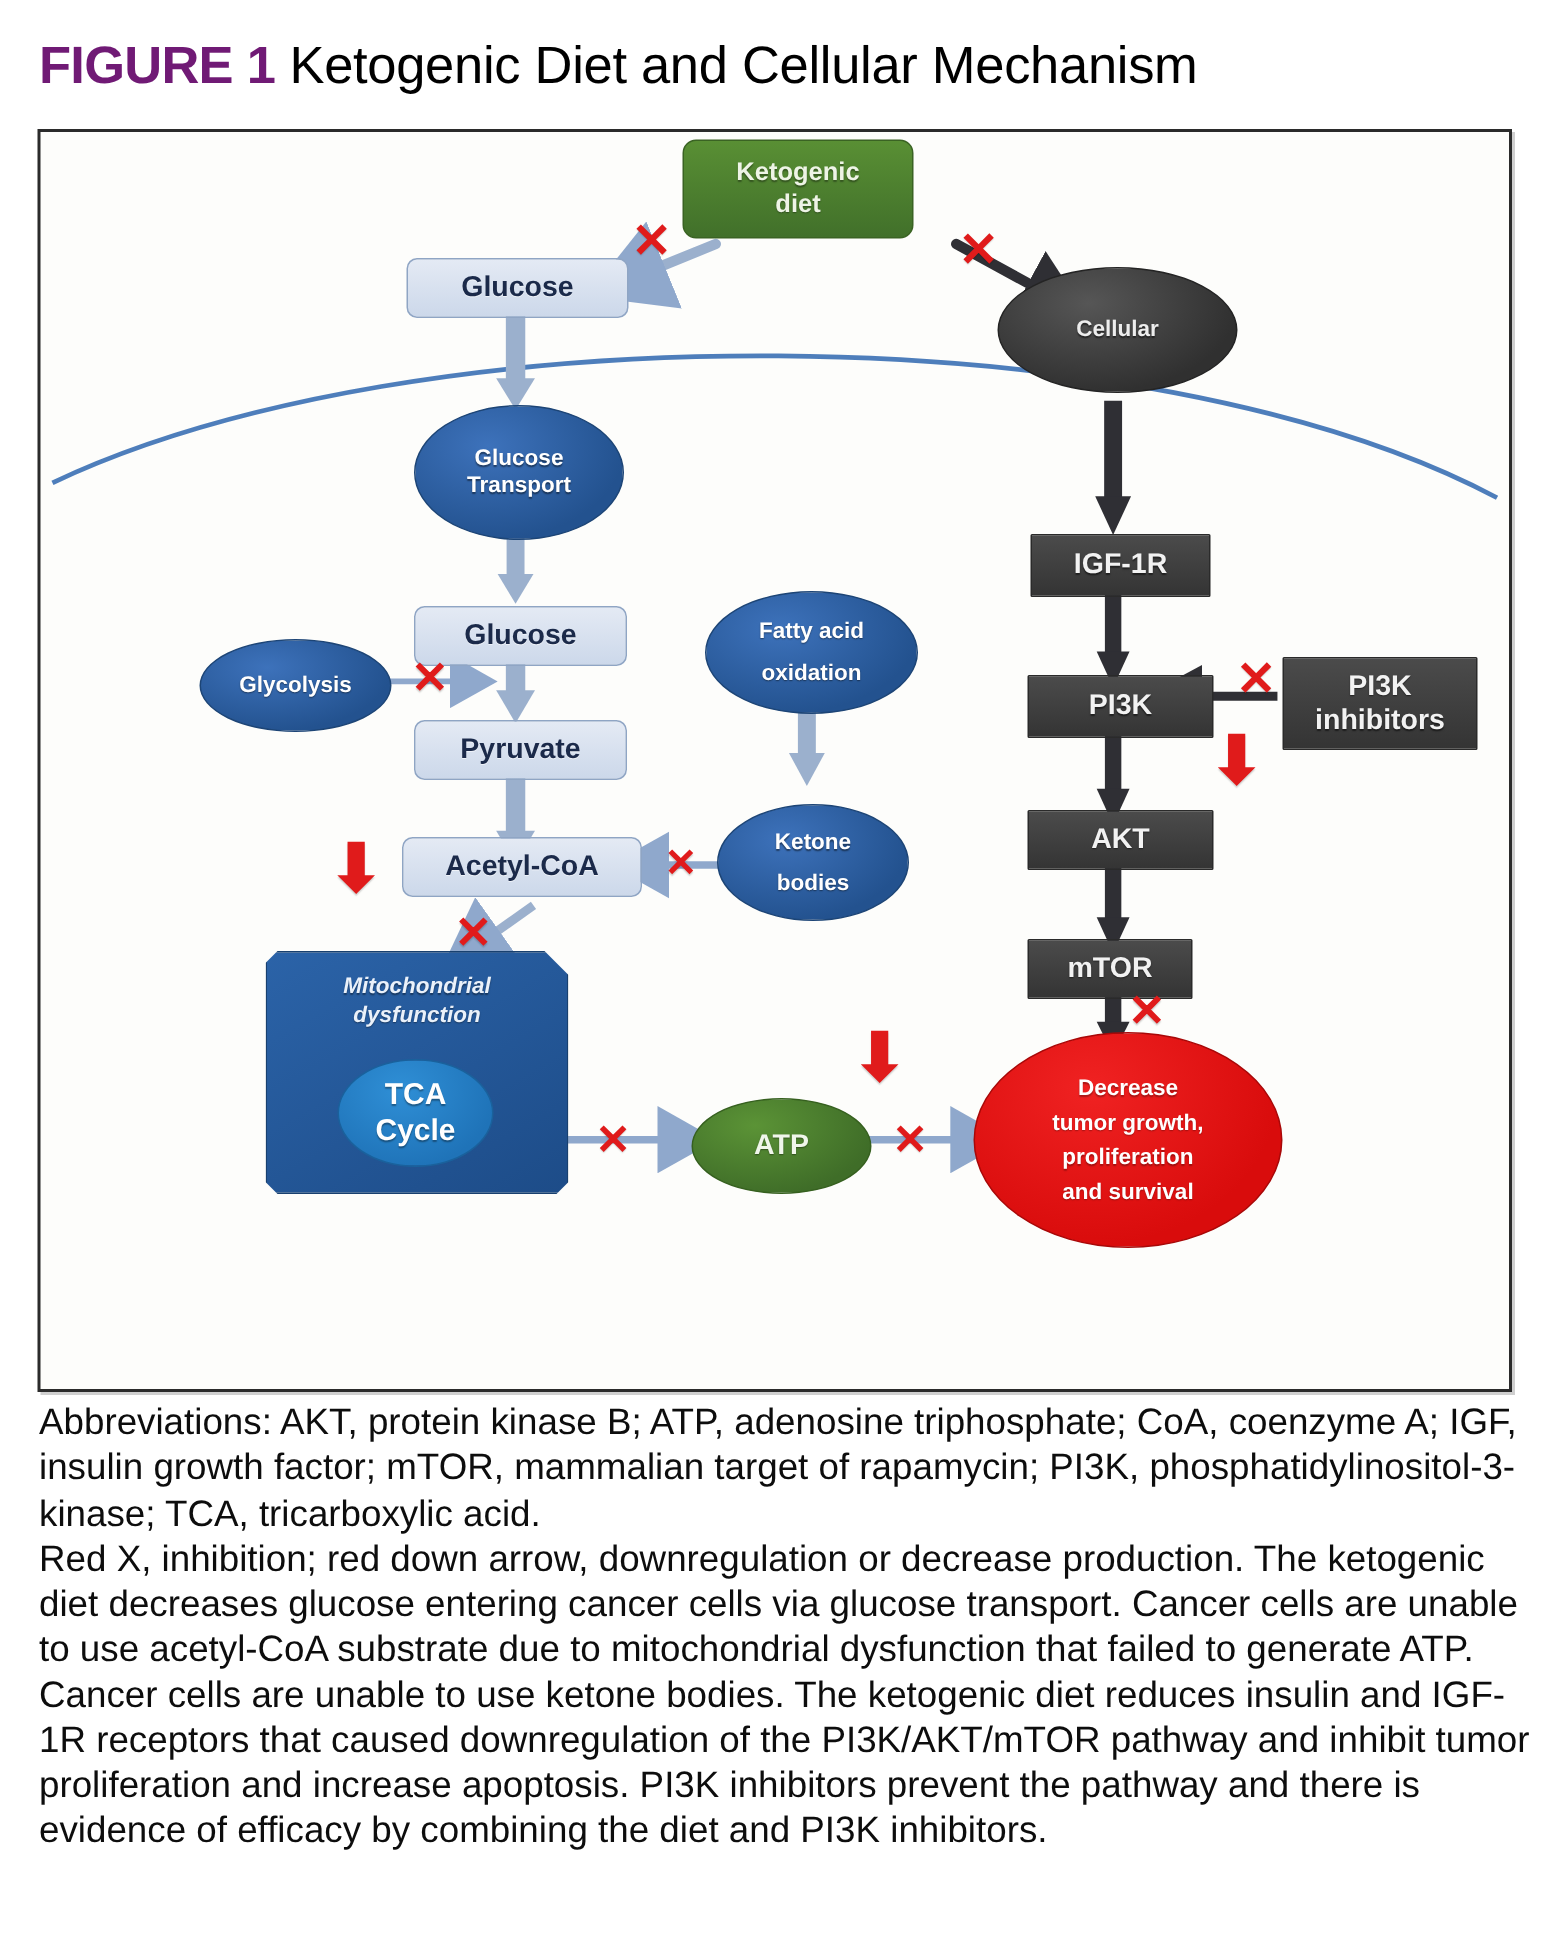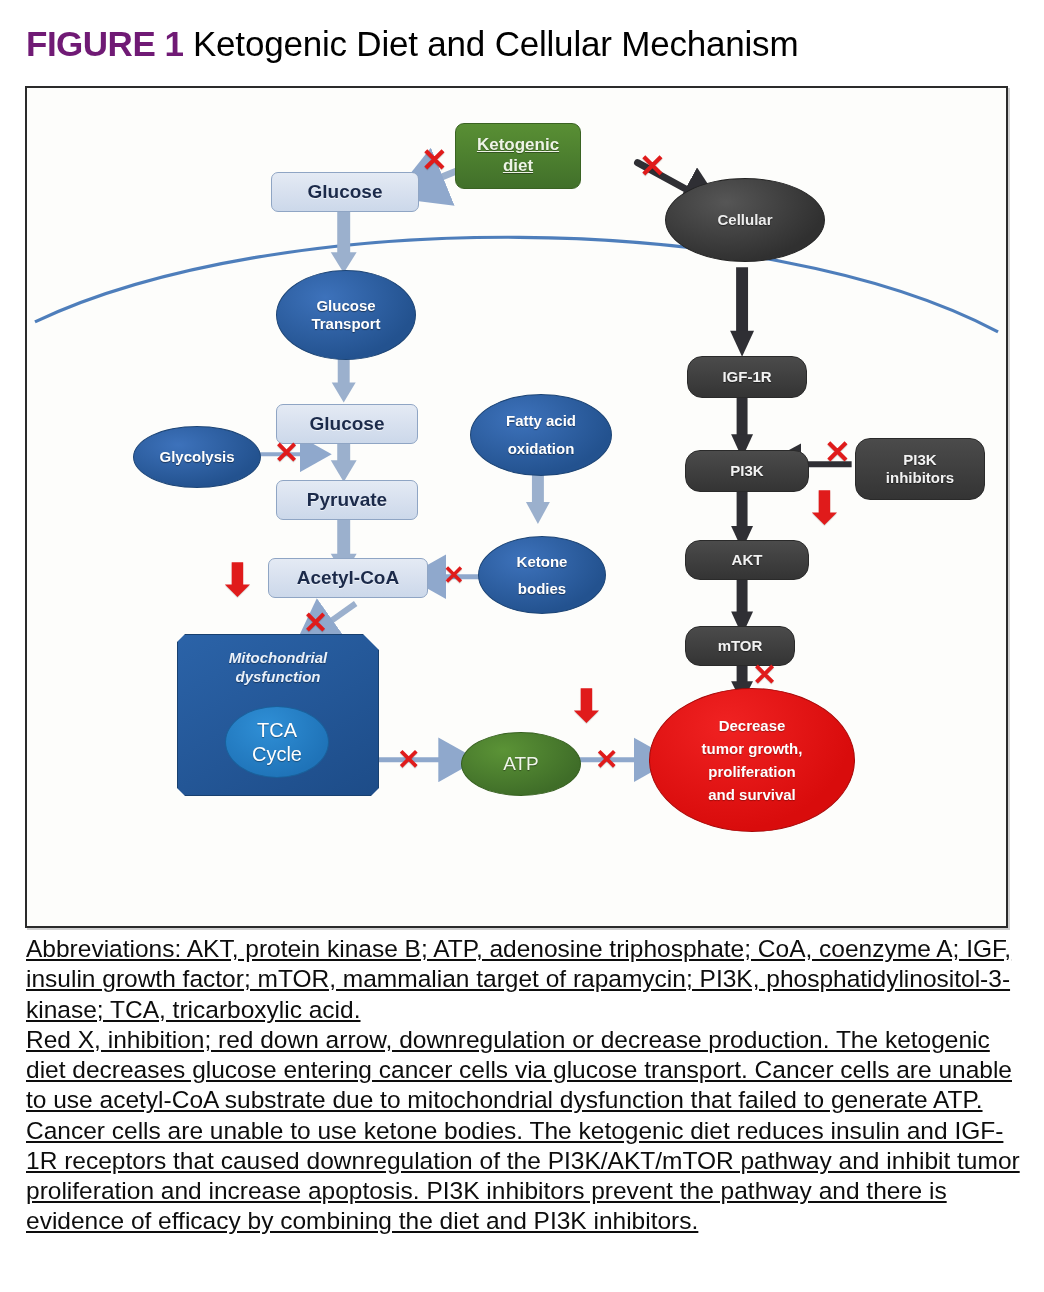--- a/index.html
+++ b/index.html
@@ -41,52 +41,52 @@
     text-shadow:0 1px 0 rgba(255,255,255,.6);
   }
   .box-green{
     background:linear-gradient(#598f34,#41702a);
     border:1.4px solid #3a6323;border-radius:9px;
     color:#eef4e6;font-weight:bold;font-size:17px;
     text-shadow:0 1px 1px rgba(0,0,0,.35);
   }
   .box-dark{
     background:linear-gradient(#4b4b4b,#343434);
-    border:1.4px solid #2a2a2a;border-radius:15px;
-    color:#f2f2f2;font-weight:bold;font-size:15px;
+    border:1.4px solid #2a2a2a;border-radius:1px;
+    color:#f2f2f2;font-weight:bold;font-size:19px;
     text-shadow:0 1px 1px rgba(0,0,0,.5);
   }
   .oval-blue{
     background:radial-gradient(ellipse at 35% 30%,#3d72bb,#23528f 72%);
     border:1.4px solid #1d4576;border-radius:50%;
     color:#ffffff;font-weight:bold;font-size:15px;
     text-shadow:0 1px 1px rgba(0,0,0,.45);
   }
   .oval-dark{
     background:radial-gradient(ellipse at 38% 28%,#565656,#303030 72%);
     border:1.4px solid #242424;border-radius:50%;
     color:#ededed;font-weight:bold;font-size:15px;
     text-shadow:0 1px 1px rgba(0,0,0,.5);
   }
   .oval-green{
     background:radial-gradient(ellipse at 35% 28%,#5b9336,#3f6d28 74%);
     border:1.4px solid #36601f;border-radius:50%;
-    color:#f0f6ea;font-weight:normal;font-size:19px;
+    color:#f0f6ea;font-weight:bold;font-size:19px;
     text-shadow:0 1px 1px rgba(0,0,0,.4);
   }
   .oval-red{
     background:radial-gradient(ellipse at 38% 26%,#f02222,#d90c0c 70%);
     border:1.6px solid #a80808;border-radius:50%;
     color:#ffffff;font-weight:bold;font-size:15px;
     text-shadow:0 1px 1px rgba(0,0,0,.3);
   }
   .oval-tca{
     background:radial-gradient(ellipse at 40% 28%,#2f8fd6,#1f73b8 74%);
     border:1.2px solid #1a619c;border-radius:50%;
-    color:#ffffff;font-weight:normal;font-size:20px;
+    color:#ffffff;font-weight:bold;font-size:20px;
     text-shadow:0 1px 1px rgba(0,0,0,.35);
   }
   
   .mito{
     position:absolute;
     background:linear-gradient(150deg,#2b63a8,#1d4c88);
     border:1.6px solid #18406f;
     clip-path:polygon(0 8px,8px 0,calc(100% - 16px) 0,100% 16px,100% calc(100% - 8px),calc(100% - 8px) 100%,8px 100%,0 calc(100% - 8px));
     font-style:italic;
   }
@@ -107,21 +107,21 @@
     position:absolute;color:#e01b1b;font-weight:bold;
     font-family:"Liberation Sans",sans-serif;line-height:1;
     text-shadow:0 1px 1px rgba(0,0,0,.18);
     user-select:none;
   }
   .svg-layer{position:absolute;left:0;top:0;width:100%;height:100%;pointer-events:none;}
 
   
   #caption{
     position:absolute;left:26px;top:934px;width:1000px;
-    font-size:24.5px;line-height:1.235;color:#0d0d0d;text-decoration:underline;
+    font-size:24.5px;line-height:1.235;color:#0d0d0d;
   }
   #caption p{margin:0;}
 </style>
 </head>
 <body>
 
 <div id="page">
 
   <div id="title">
     <span class="lead">FIGURE 1</span><span> Ketogenic Diet and Cellular Mechanism</span>
@@ -182,21 +182,21 @@
         <path d="M718,576 L718,600" stroke="#2f2f34" stroke-width="11" fill="none"></path>
         <path d="M707,596 L729,596 L718,618 z" fill="#2f2f34"></path>
 
         <path d="M828,378 L762,378" fill="none" stroke="#2f2f34" stroke-width="6" marker-end="url(#darkhead)"></path>
 
         <path d="M343,675 L428,675" fill="none" stroke="#8fa8cc" stroke-width="5" marker-end="url(#bluehead)"></path>
 
         <path d="M552,675 L624,675" fill="none" stroke="#8fa8cc" stroke-width="5" marker-end="url(#bluehead)"></path>
       </svg>
 
-      <div class="node box-green" style="left:428px;top:35px;width:126px;height:66px;text-decoration:underline;">
+      <div class="node box-green" style="left:428px;top:5px;width:154px;height:66px;">
         <span style="white-space:pre-line">Ketogenic
 diet</span>
       </div>
 
       <div class="node box-lightblue" style="left:244px;top:84px;width:148px;height:40px;">
         <span>Glucose</span>
       </div>
 
       <div class="node oval-dark" style="left:638px;top:90px;width:160px;height:84px;">
         <span>Cellular</span>

